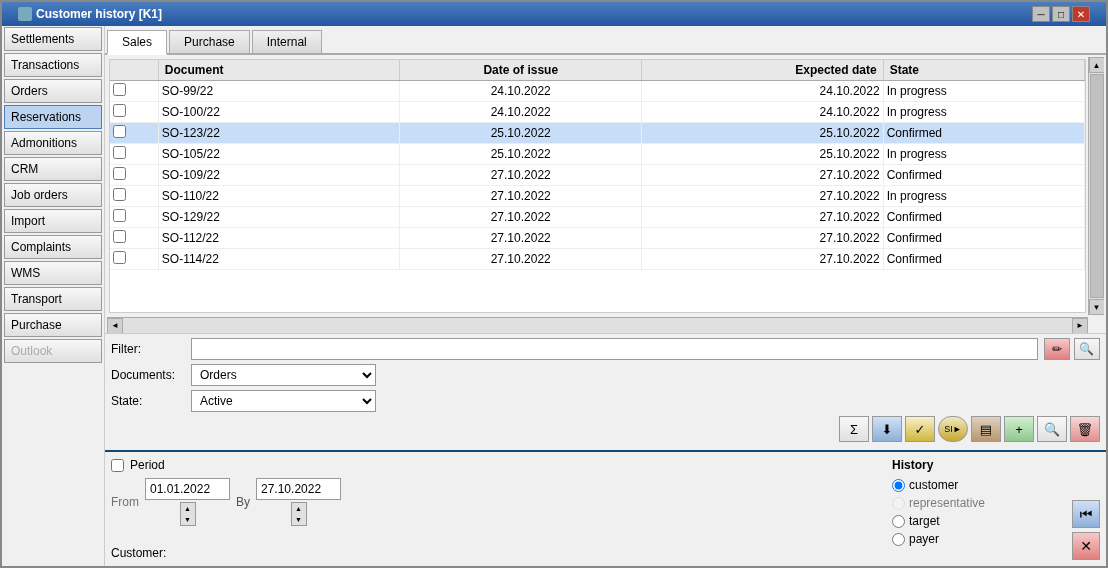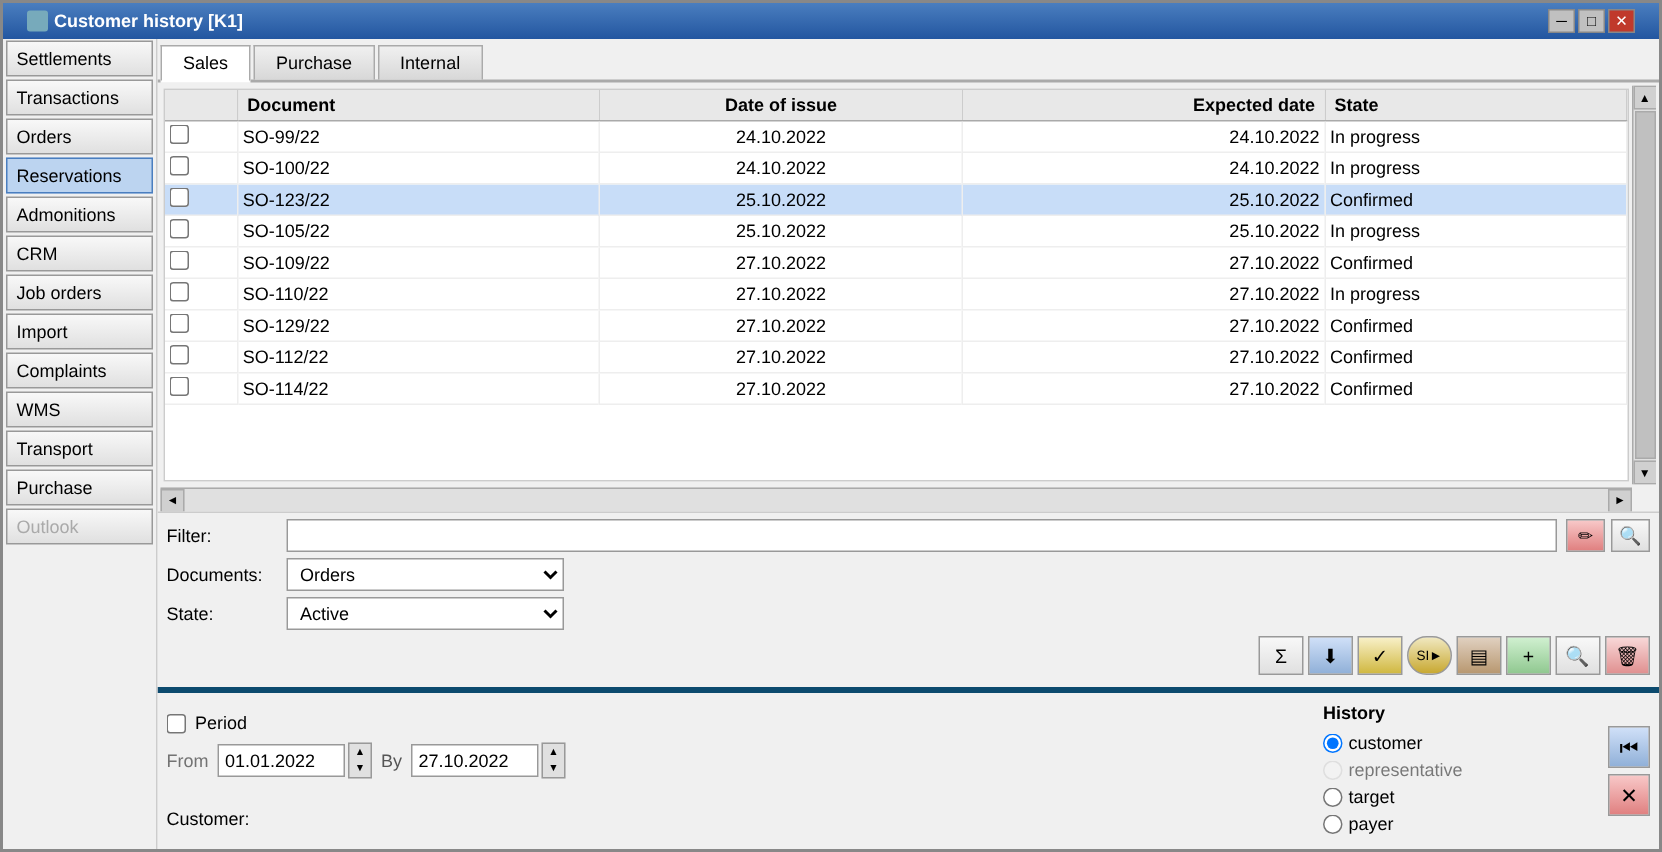--- a/index.html
+++ b/index.html
@@ -147,35 +147,33 @@
     }
     .tool-btn.green { background: linear-gradient(to bottom, #d0f0d0, #90c890); }
     .tool-btn.red-x { background: linear-gradient(to bottom, #f8d8d8, #e09090); }
     .tool-btn.blue { background: linear-gradient(to bottom, #d0e0f8, #90b0d8); }
     .tool-btn.yellow { background: linear-gradient(to bottom, #f8f0d0, #d8c870); }
 
     
     .bottom-area {
       display: flex;
       background: #f0f0f0;
-      border-top: 4px solid #0c4a6e;
+      border-top: 2px solid #0c4a6e;
       padding: 6px;
-      gap: 10px;
       flex-shrink: 0;
-      align-items: center;
     }
     .period-header { display: flex; align-items: center; gap: 6px; margin-bottom: 6px; }
     .period-row { display: flex; align-items: center; gap: 6px; }
     .period-input {
       width: 85px; height: 22px;
       border: 1px solid #999;
       background: white;
       padding: 2px 4px;
     }
-    .period-field-group { display: flex; align-items: center; gap: 2px; }
+    .period-field-group { display: flex; align-items: center; gap: 2px; flex-direction: column; }
 
     .owner-section { margin-top: 6px; display: flex; align-items: center; gap: 6px; }
     .owner-label { width: 55px; }
     .owner-select { width: 195px; height: 22px; border: 1px solid #999; background: white; }
     .customer-row { display: flex; align-items: center; gap: 6px; margin-top: 20px; }
     .customer-label { width: 55px; }
     .customer-input { width: 195px; height: 22px; border: 1px solid #999; background: white; padding: 2px 4px; }
 
     .history-section { width: 180px; }
     .history-title { font-weight: bold; margin-bottom: 6px; }

